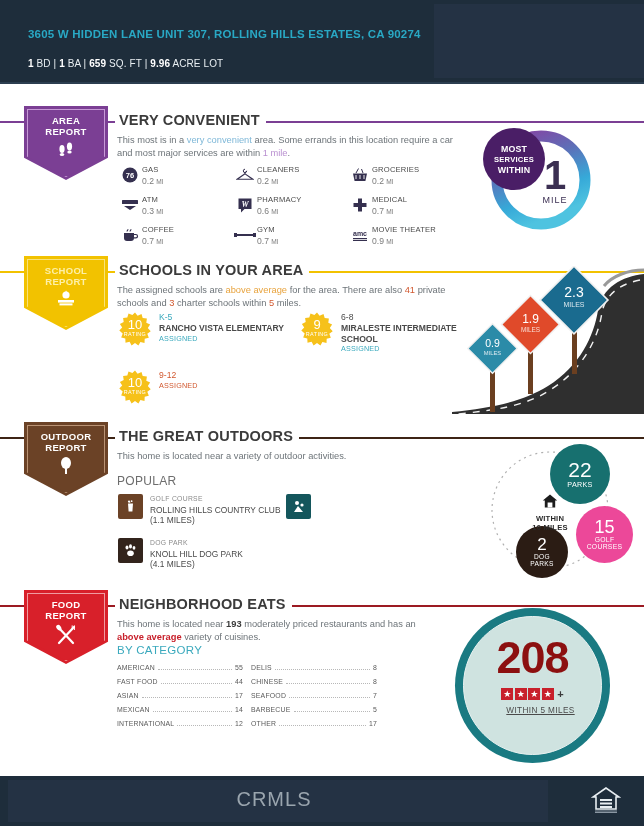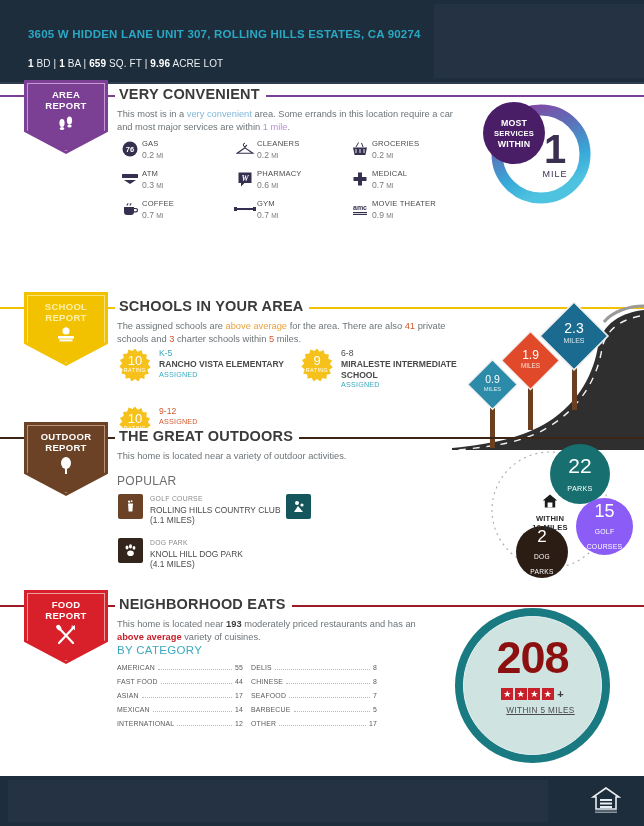--- a/index.html
+++ b/index.html
@@ -71,21 +71,21 @@
     position: absolute; top: 15px; left: 108px; width: 7px; height: 2px;
     z-index: 4;
   }
   .sec-desc {
     position: absolute; left: 117px; top: 28px; width: 340px;
     font-size: 9.3px; color: #6d7479; line-height: 12.5px;
   }
   .sec-desc b { font-weight: normal; }
 
   
-  #area { top: 80px; height: 160px; padding-left: 16px; }
+  #area { top: 106px; height: 160px; padding-left: 16px; }
   .poi-grid {
     position: absolute; left: 118px; top: 58px; width: 345px;
   }
   .poi-row { display: flex; margin-bottom: 7px; }
   .poi {
     display: flex; width: 115px; align-items: flex-start;
   }
   .poi-ico {
     width: 24px; height: 22px; flex: 0 0 24px;
     display: flex; align-items: center; justify-content: center;
@@ -114,21 +114,21 @@
     display: flex; align-items: center; justify-content: center;
     text-align: center;
   }
   .donut-bubble span {
     color: #fff; font-size: 8.8px; font-weight: bold; line-height: 10px;
     letter-spacing: .2px;
   }
   .donut-bubble span i { font-style: normal; font-size: 7.6px; }
 
   
-  #school { top: 256px; height: 160px; margin-top: 36px; }
+  #school { top: 256px; height: 160px; }
   .school-list { position: absolute; left: 118px; top: 56px; width: 350px; }
   .school-item { position: absolute; display: flex; width: 185px; }
   .burst {
     position: relative; width: 34px; height: 34px; flex: 0 0 34px;
   }
   .burst-txt {
     position: absolute; left: 0; top: 7px; width: 34px; text-align: center;
     color: #fff;
   }
   .burst-txt .n { font-size: 13px; font-weight: normal; line-height: 12px; display:block;}
@@ -151,21 +151,21 @@
   .out-ico {
     width: 25px; height: 25px; flex: 0 0 25px; border-radius: 2px;
     display: flex; align-items: center; justify-content: center;
   }
   .out-txt { padding-left: 7px; font-size: 8.4px; line-height: 10.5px; color: #4a4a4a; }
   .out-txt .cat { font-size: 6.8px; color: #8a8a8a; letter-spacing: .3px; }
   .out-circles { position: absolute; left: 478px; top: 22px; width: 166px; height: 138px; }
   .ocircle {
     position: absolute; border-radius: 50%;
     display: flex; flex-direction: column;
-    align-items: center; justify-content: center; color: #fff; text-align: center; gap: 8px;
+    align-items: center; justify-content: center; color: #fff; text-align: center;
   }
   .ocircle .v { font-weight: normal; }
   .ocircle .l { letter-spacing: .3px; }
   .out-center {
     position: absolute; left: 36px; top: 50px; width: 72px; text-align: center;
   }
   .out-center .lbl {
     font-size: 7.6px; font-weight: bold; color: #2b2b2b; line-height: 9px;
     letter-spacing: .2px; margin-top: 2px;
   }
@@ -585,21 +585,21 @@
     </div>
 
     <div class="out-circles">
       <svg width="166" height="138" viewBox="0 0 166 138" style="position:absolute;left:0;top:0">
         <circle cx="72" cy="66" r="58" fill="none" stroke="#b0b0b0" stroke-width="1.2" stroke-dasharray="2 4"></circle>
       </svg>
       <div class="ocircle" style="left:72px;top:0;width:60px;height:60px;background:#17706f">
         <span class="v" style="font-size:21px;line-height:20px">22</span>
         <span class="l" style="font-size:7.2px">PARKS</span>
       </div>
-      <div class="ocircle" style="left:98px;top:54px;width:57px;height:57px;background:#8b5cf6">
+      <div class="ocircle" style="left:98px;top:62px;width:57px;height:57px;background:#ec4899">
         <span class="v" style="font-size:18px;line-height:17px">15</span>
         <span class="l" style="font-size:6.8px">GOLF</span>
         <span class="l" style="font-size:6.8px">COURSES</span>
       </div>
       <div class="ocircle" style="left:38px;top:82px;width:52px;height:52px;background:#2b1c14">
         <span class="v" style="font-size:17px;line-height:16px">2</span>
         <span class="l" style="font-size:6.6px">DOG</span>
         <span class="l" style="font-size:6.6px">PARKS</span>
       </div>
       <div class="out-center">
@@ -710,20 +710,21 @@
         <span class="star-box">★</span>
         <span class="star-box">★</span>
         <span class="fc-plus">+</span>
       </div>
       <div class="fc-within">WITHIN 5 MILES</div>
     </div>
   </div>
 
   <div class="footer">
     <div class="footer-panel"></div>
+    <div class="footer-brand">CRMLS</div>
     <div class="footer-logo">
       <svg width="30" height="28" viewBox="0 0 30 28">
         <path d="M15 2 2 11h3v12h20V11h3z" fill="none" stroke="#e8eef2" stroke-width="1.6"></path>
         <rect x="9" y="13" width="12" height="2" fill="#e8eef2"></rect>
         <rect x="9" y="16.5" width="12" height="2" fill="#e8eef2"></rect>
         <rect x="9" y="20" width="12" height="2" fill="#e8eef2"></rect>
         <rect x="4" y="24.5" width="22" height="1" fill="#8a97a3"></rect>
         <rect x="4" y="26" width="22" height="1" fill="#8a97a3"></rect>
       </svg>
     </div>

